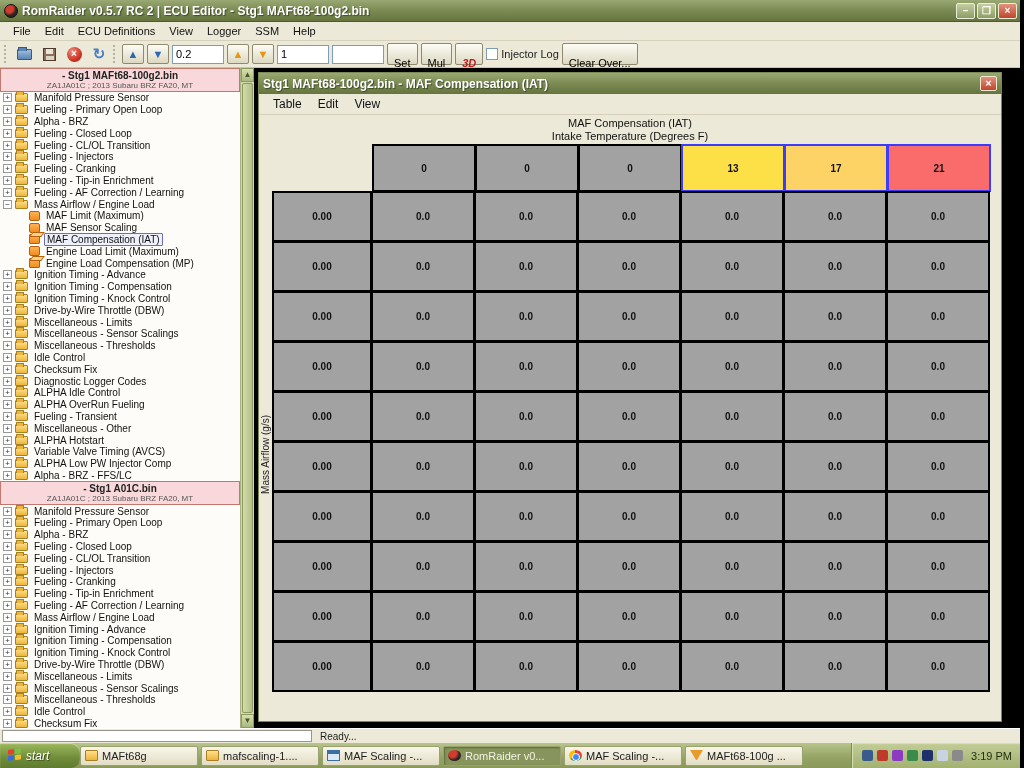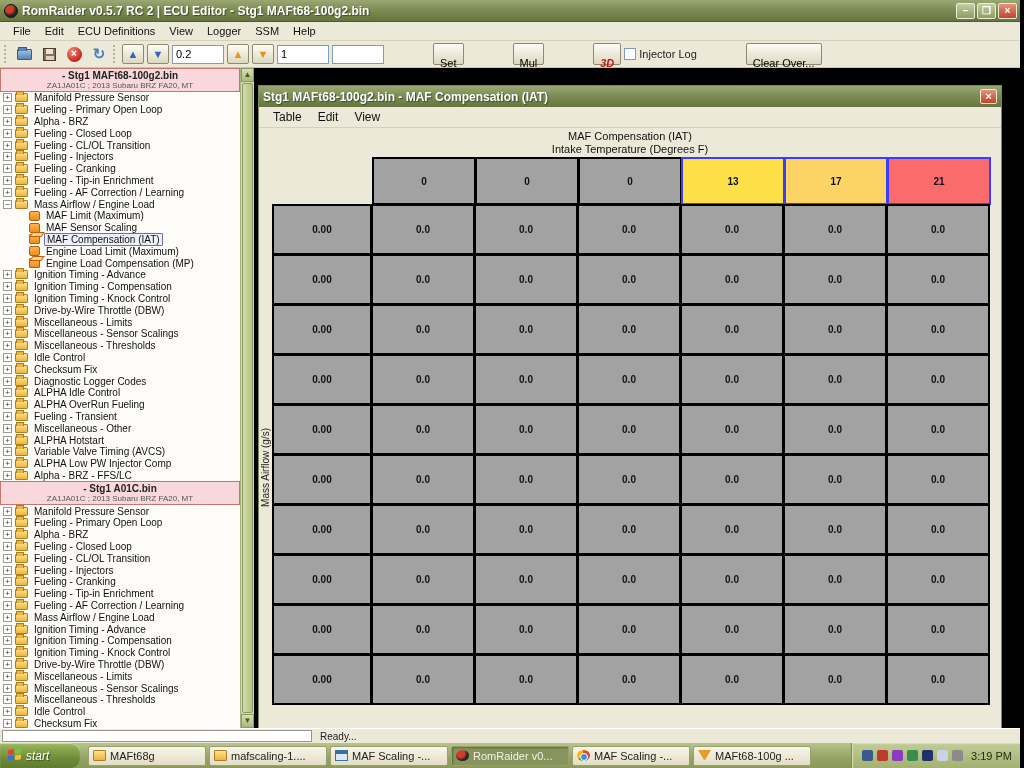--- a/index.html
+++ b/index.html
@@ -31,21 +31,21 @@
   .ic-save { width:13px; height:13px; background:#8d6e5a; border:1px solid #4f3b2c; position:relative; }
   .ic-save::before { content:""; position:absolute; left:2px; top:0; width:7px; height:5px; background:#e8e4da; }
   .ic-save::after { content:""; position:absolute; left:2px; bottom:0; width:8px; height:4px; background:#d9d4c6; }
   .ic-closedoc { width:15px; height:15px; border-radius:50%; background:radial-gradient(circle at 35% 30%, #f08a7a, #c6281a 70%);
     color:#fff; font-size:10px; font-weight:bold; text-align:center; line-height:14px; }
   .ic-refresh { color:#4d7ec0; font-size:15px; font-weight:bold; line-height:14px; }
   .spin { width:22px; height:20px; border:1px solid #8f8a6d; border-radius:2px; background:linear-gradient(#fdfcf5,#dcd8c2);
     text-align:center; line-height:18px; font-size:11px; }
   .spin.blue { color:#2f66b5; } .spin.orange { color:#e8960f; }
   .tb-input { width:52px; height:19px; border:1px solid #7f9db9; background:#fff; font-size:11px; padding:1px 3px; font-family:"Liberation Sans",sans-serif; }
-  .pbtn { height:20px; border:1px solid #8f8a6d; border-radius:2px; background:linear-gradient(#fdfcf5,#dcd8c2); padding:10px 6px; font-size:11px; line-height:18px;margin-left:46px; }
+  .pbtn { height:20px; border:1px solid #8f8a6d; border-radius:2px; background:linear-gradient(#fdfcf5,#dcd8c2); padding:10px 6px; font-size:11px; line-height:18px; }
   .pbtn.threed { color:#c01818; font-weight:bold; font-style:italic; }
   .chk { width:12px; height:12px; border:1px solid #7f9db9; background:#fff; }
   .lbl { font-size:11px; color:#222; }
 
   
   .main { flex:1; display:flex; background:#000; overflow:hidden; }
 
   
   .treepanel { width:256px; background:#fdfcf8; display:flex; border-right:2px solid #000; }
   .treecol { flex:1; overflow:hidden; }
@@ -64,21 +64,21 @@
   .tlabel { font-size:10px; color:#111; padding:0 2px; }
   .trow.sel .tlabel { border:1px solid #6d6db8; background:#eef0fb; border-radius:1px; }
 
   
   .scroll { width:14px; background:#cfd8ae; display:flex; flex-direction:column; border-left:1px solid #aab380; }
   .sbtn { height:14px; background:linear-gradient(#d6e0b2,#aab87c); border:1px solid #8c9a60; color:#48591f; font-size:8px; text-align:center; line-height:12px; }
   .sthumb { flex:1; margin:1px 1px; background:linear-gradient(90deg,#d2dcab,#b3c086); border:1px solid #8c9a60; border-radius:2px; }
 
   
   .mdi { flex:1; position:relative; background:#000; }
-  .ewin { position:absolute; left:2px; top:17px; width:744px; height:650px; background:#ece9d8; border:1px solid #7a8a55; display:flex; flex-direction:column; }
+  .ewin { position:absolute; left:2px; top:4px; width:744px; height:650px; background:#ece9d8; border:1px solid #7a8a55; display:flex; flex-direction:column; }
   .ewin-title { height:21px; background:linear-gradient(#9aa973,#7d8d55 45%,#66753f); display:flex; align-items:center; padding:0 4px; }
   .ewin-title .ttl { color:#fff; font-weight:bold; font-size:12px; text-shadow:1px 1px 1px #3f4a28; flex:1; }
   .ewin-close { width:17px; height:15px; background:linear-gradient(#e2927e,#c0462c); border:1px solid #f0e6d2; border-radius:2px;
     color:#fff; font-weight:bold; font-size:11px; line-height:13px; text-align:center; }
   .ewin-menu { height:21px; background:#ece9d8; border-bottom:1px solid #d4d0bc; display:flex; align-items:center; padding-left:6px; }
   .ewin-menu .mi { padding:2px 8px; font-size:12px; color:#111; }
   .ewin-body { flex:1; position:relative; padding-top:2px; }
   .tbl-title { text-align:center; font-size:11px; color:#111; line-height:13px; }
 
   .maftable { position:absolute; left:14px; top:30px; }
@@ -99,21 +99,21 @@
   .status-box { width:310px; height:12px; border:1px solid #9a968a; background:#fff; margin-left:2px; }
   .status-text { margin-left:8px; font-size:10px; color:#222; }
 
   
   .taskbar { height:25px; background:linear-gradient(#b7c48b,#94a263 60%,#8a9859); display:flex; align-items:stretch; }
   .startbtn { width:80px; background:linear-gradient(#9cb95e,#6f8c3a 60%,#5f7b30); border-radius:0 9px 9px 0;
     display:flex; align-items:center; gap:4px; padding-left:8px; box-shadow:inset 0 1px 1px #cfe09a; }
   .winflag { width:14px; height:13px; display:grid; grid-template-columns:6px 6px; grid-template-rows:5px 5px; gap:1px; transform:skewY(-6deg); }
   .winflag i { border-radius:1px; }
   .startbtn .st { color:#fff; font-weight:normal; font-style:italic; font-size:12px; text-shadow:1px 1px 1px #3c4c1c; }
-  .tasks { flex:1; display:flex; align-items:center; gap:3px; padding:2px 8px; overflow:hidden; }
+  .tasks { flex:1; display:flex; align-items:center; gap:3px; padding:2px 0; overflow:hidden; }
   .task { width:118px; height:20px; border:1px solid #9aa06e; border-radius:2px; background:linear-gradient(#f8f6ea,#e2ddc4);
     display:flex; align-items:center; gap:4px; padding:0 4px; font-size:11px; color:#222; white-space:nowrap; overflow:hidden; }
   .task.active { background:#87955c; box-shadow:inset 1px 1px 2px #5c6a38; color:#f2f2e4; }
   .task .ticon { width:13px; height:11px; flex:none; }
   .ti-folder { background:linear-gradient(#ffe08a,#edb53c); border:1px solid #a87f22; border-radius:1px; }
   .ti-window { background:#dce8f4; border:1px solid #3a6ea5; border-top:4px solid #3a6ea5; }
   .ti-romraider { border-radius:50%; background:radial-gradient(circle at 36% 32%, #d23c2c 0 34%, #2a2524 60%); width:12px; height:12px; }
   .ti-chrome { border-radius:50%; width:12px; height:12px; background:conic-gradient(#ea4335 0 33%, #34a853 33% 66%, #fbbc05 66% 100%); position:relative; }
   .ti-chrome::after { content:""; position:absolute; left:3px; top:3px; width:6px; height:6px; border-radius:50%; background:#4285f4; border:1px solid #fff; }
   .ti-java { width:0; height:0; border-left:6px solid transparent; border-right:6px solid transparent; border-top:10px solid #e89b2c; }

